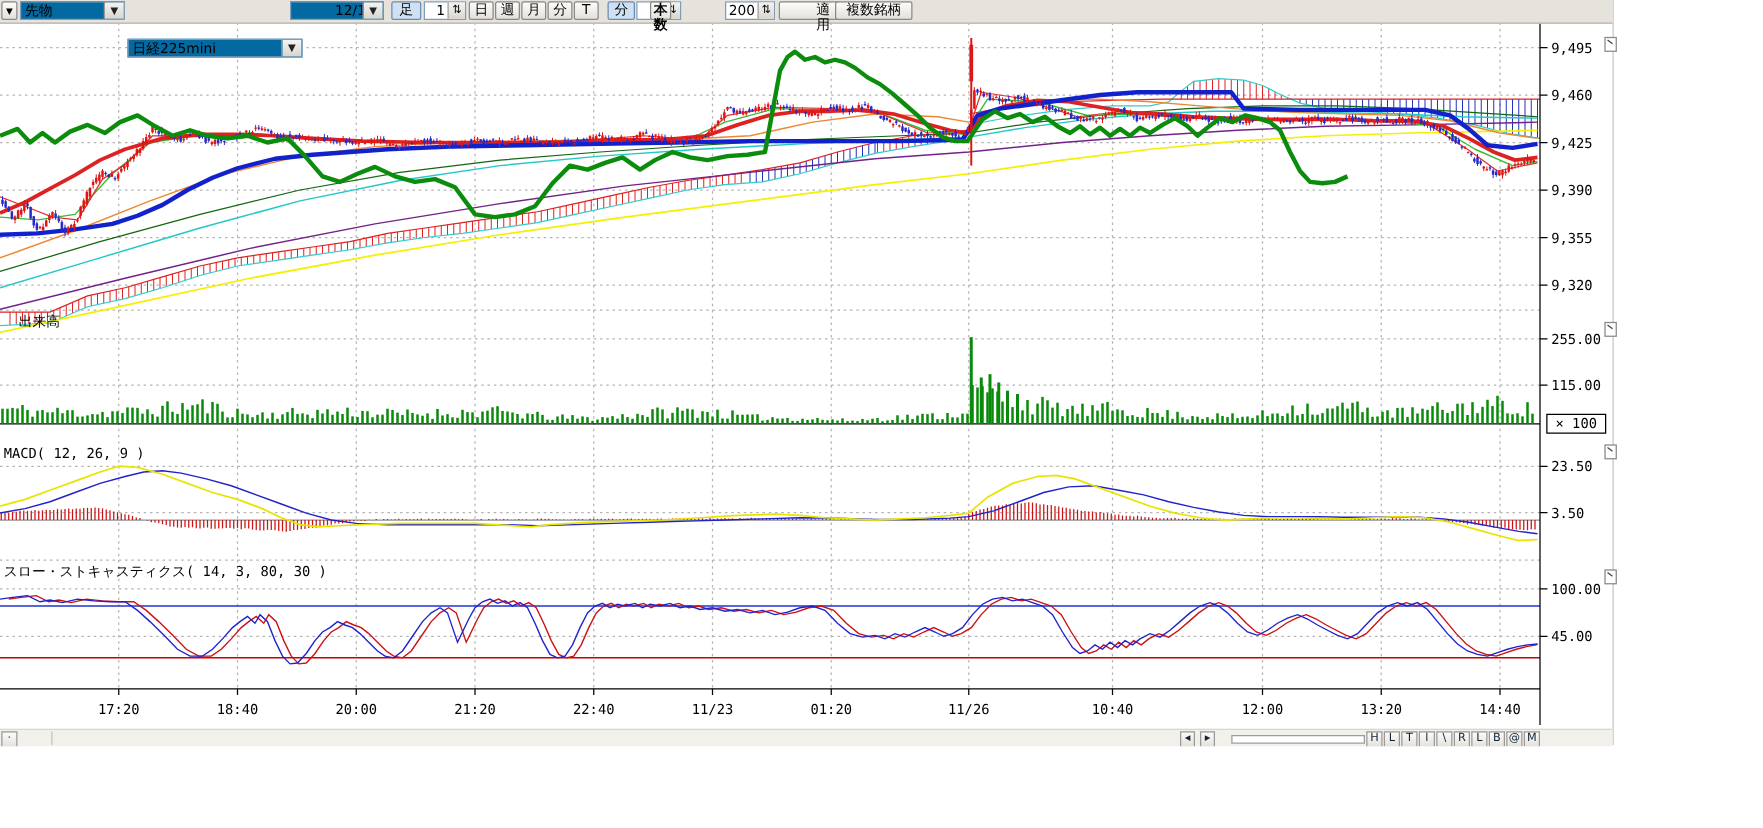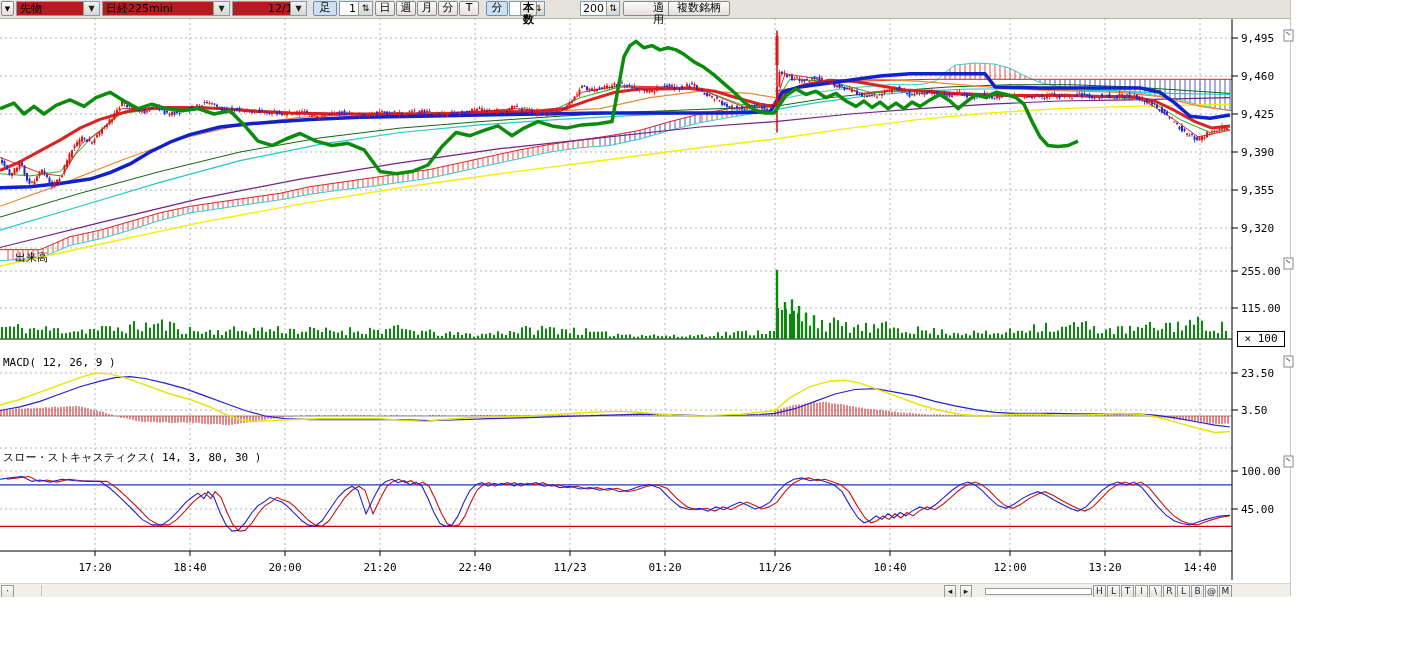--- a/index.html
+++ b/index.html
@@ -4,21 +4,21 @@
 <style>
   html,body{margin:0;padding:0;background:#fff;font-family:"DejaVu Sans",sans-serif;}
   #app{position:relative;width:1410px;height:662px;overflow:hidden;background:#fff;}
 
   
   .toolbar{position:absolute;top:0;left:0;width:1290px;height:18px;background:#e6e3dc;border-bottom:1px solid #b5b2aa;z-index:30;}
   .tbtn{position:absolute;top:1px;height:15px;box-sizing:border-box;border:1px solid #8a8a8a;border-radius:2px;
         background:linear-gradient(#fcfcfb,#e3e1da);font-size:11px;line-height:12px;text-align:center;
         padding:0 2px;cursor:pointer;color:#000;font-family:"DejaVu Sans",sans-serif;}
   .toggle{background:#cfe0f2;border-color:#6a8cb5;}
-  .combo{position:absolute;top:1px;height:15px;box-sizing:border-box;border:1px solid #7f9db9;background:#b91c1c;
+  .combo{position:absolute;top:1px;height:15px;box-sizing:border-box;border:1px solid #7f9db9;background:#0369a1;
          font-size:11px;display:flex;cursor:pointer;}
   .combo .val{flex:1;padding:0 3px;line-height:13px;overflow:hidden;white-space:nowrap;}
   .combo .dd{width:15px;background:linear-gradient(#f4f3f1,#d9d6cf);border-left:1px solid #9a9a9a;
              font-size:8px;line-height:13px;text-align:center;color:#222;}
   .spin{position:absolute;top:1px;height:15px;box-sizing:border-box;border:1px solid #7f9db9;background:#fff;font-size:11px;display:flex;}
   .spin .v{flex:1;text-align:right;padding:0 2px;line-height:13px;}
   .spin .s{width:13px;background:linear-gradient(#f4f3f1,#d9d6cf);border-left:1px solid #9a9a9a;font-size:9px;line-height:12px;text-align:center;cursor:pointer;}
 
   
   .legend{position:absolute;left:3px;font-size:11px;font-family:"DejaVu Sans Mono","DejaVu Sans",monospace;
@@ -42,21 +42,21 @@
 
 <div id="app">
 
   <div class="toolbar">
     <div class="tbtn" style="left:1px;width:13px;"><span style="font-size:7px;">▼</span></div>
 
     <div class="combo" style="left:16px;width:84px;">
       <span class="val">先物</span>
       <span class="dd">▼</span>
     </div>
-    <div class="combo" style="left:102px;width:128px;">
+    <div class="combo" style="left:102px;width:140px;margin-top:30px;">
       <span class="val">日経225mini</span>
       <span class="dd">▼</span>
     </div>
     <div class="combo" style="left:232px;width:75px;padding-left:32px;">
       <span class="val">12/12</span>
       <span class="dd">▼</span>
     </div>
 
     <div class="tbtn toggle" style="left:313px;width:24px;">足</div>
     <div class="spin" style="left:339px;width:34px;">

